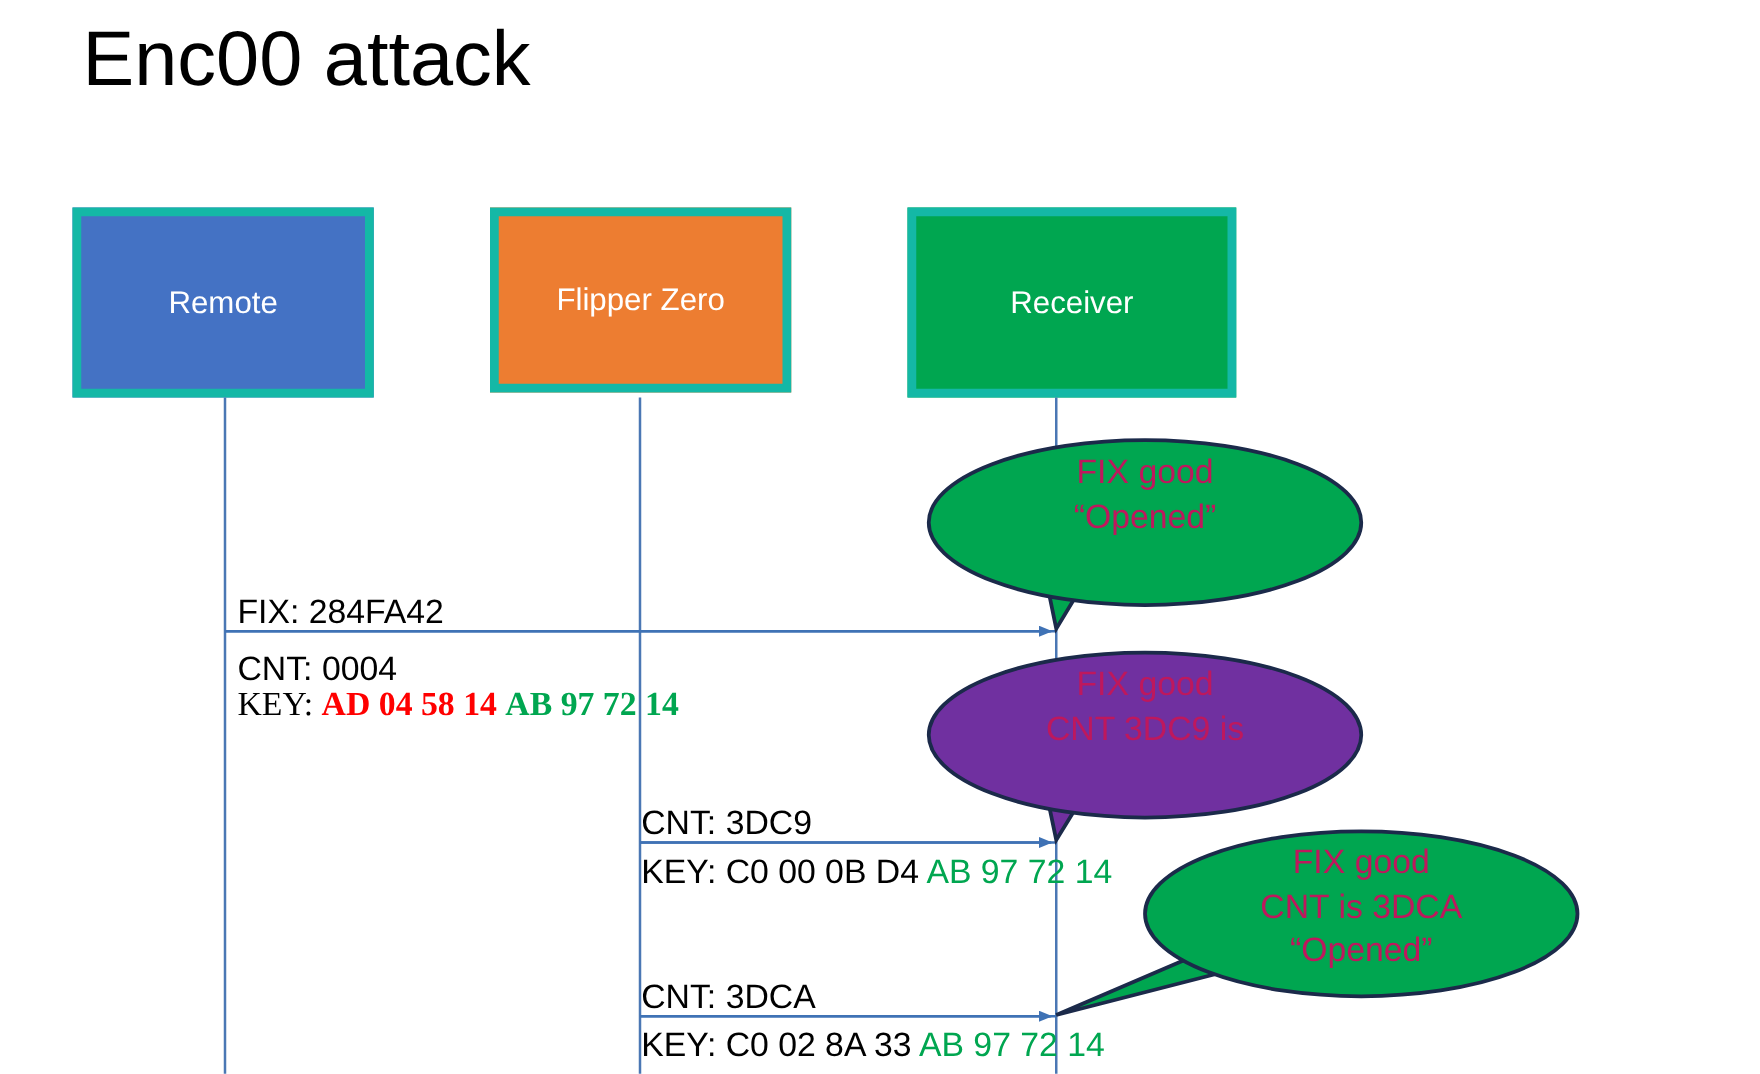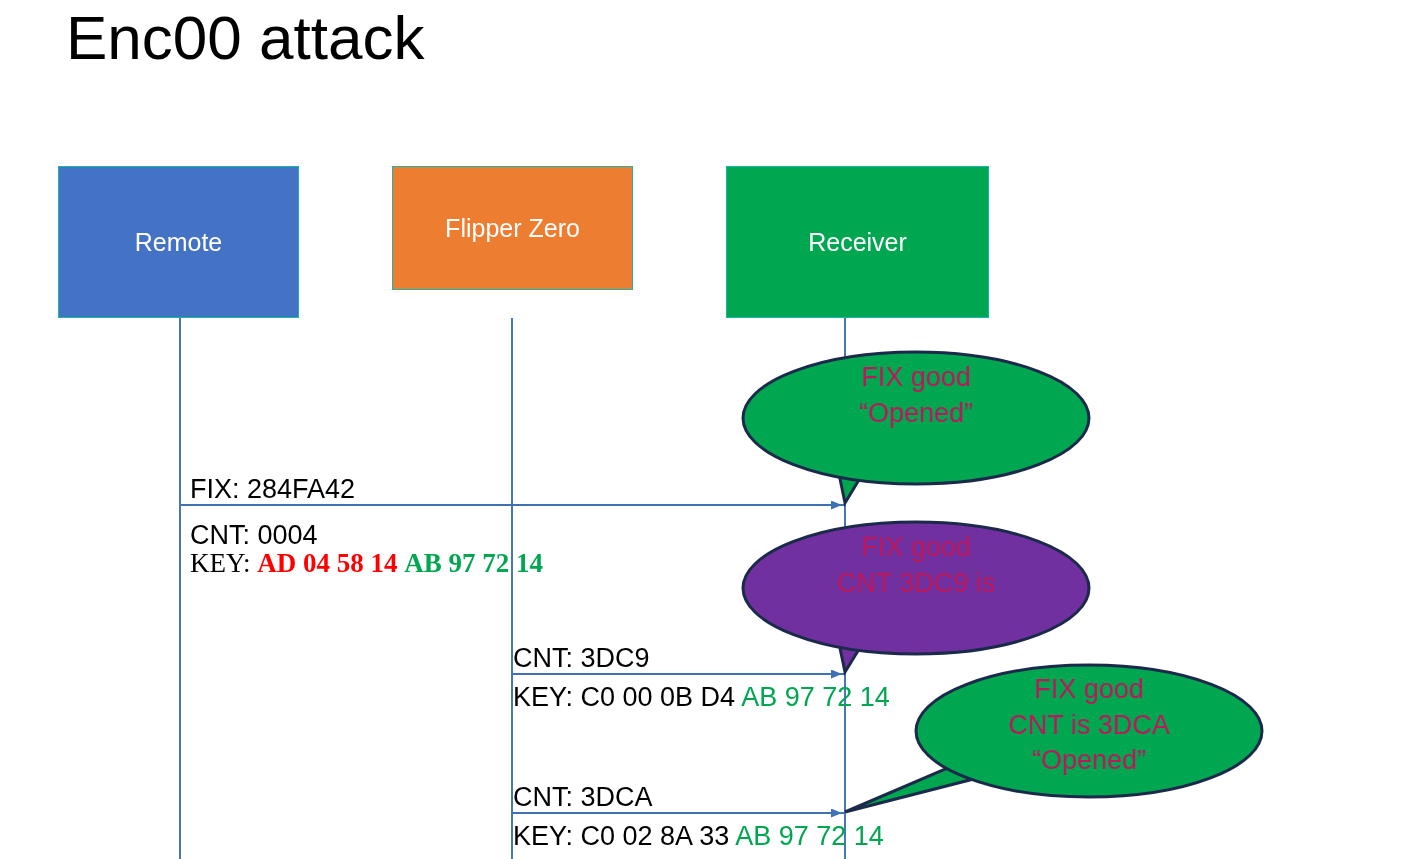--- a/index.html
+++ b/index.html
@@ -6,35 +6,35 @@
   body{
     width:1408px;height:859px;
     background:#ffffff;
     font-family:"Liberation Sans", sans-serif;
     overflow:hidden;
     position:relative;
   }
   #stage{position:absolute;left:0;top:0;width:1408px;height:859px;}
 
   .title{
-    position:absolute;left:66px;top:4px;
+    position:absolute;left:66px;top:14px;
     font-size:62px;font-weight:400;color:#000000;
     letter-spacing:0px;line-height:1.1;
     white-space:nowrap;
   }
 
   .lane{
     position:absolute;
-    border:1px solid #14b8a6;
+    border:7px solid #14b8a6;
     box-sizing:border-box;
     display:flex;align-items:center;justify-content:center;
     color:#ffffff;font-size:25px;font-weight:400;
   }
   #lane-remote{left:58px;top:166px;width:241px;height:152px;background:#4472C4;}
-  #lane-flipper{left:392px;top:166px;width:241px;height:124px;background:#ED7D31;}
+  #lane-flipper{left:392px;top:166px;width:241px;height:148px;background:#ED7D31;}
   #lane-receiver{left:726px;top:166px;width:263px;height:152px;background:#00A650;}
 
   .lifeline{position:absolute;width:2px;background:#4a77b4;}
   #life-remote{left:179px;top:318px;height:541px;}
   #life-flipper{left:511px;top:318px;height:541px;}
   #life-receiver{left:844px;top:318px;height:541px;}
 
   svg.overlay{position:absolute;left:0;top:0;width:1408px;height:859px;pointer-events:none;}
 
   .msg{position:absolute;font-size:27px;color:#000000;white-space:nowrap;line-height:1.18;}

